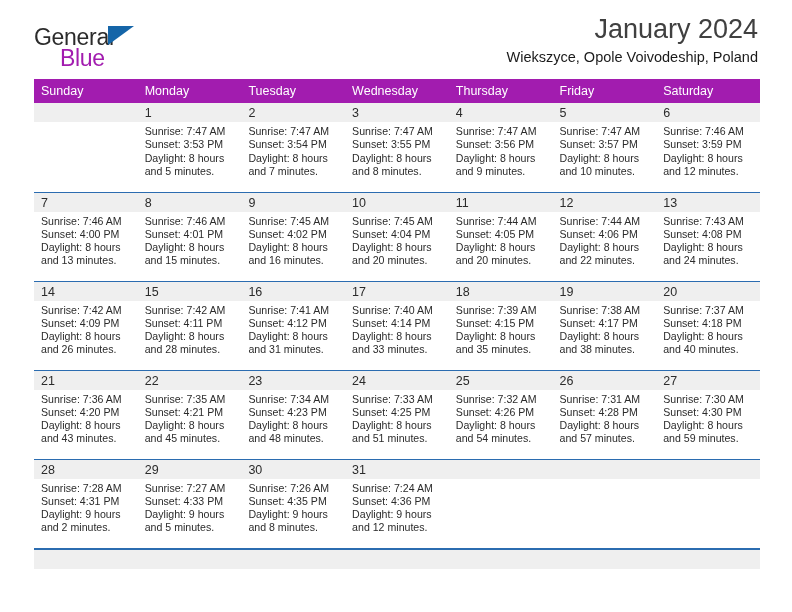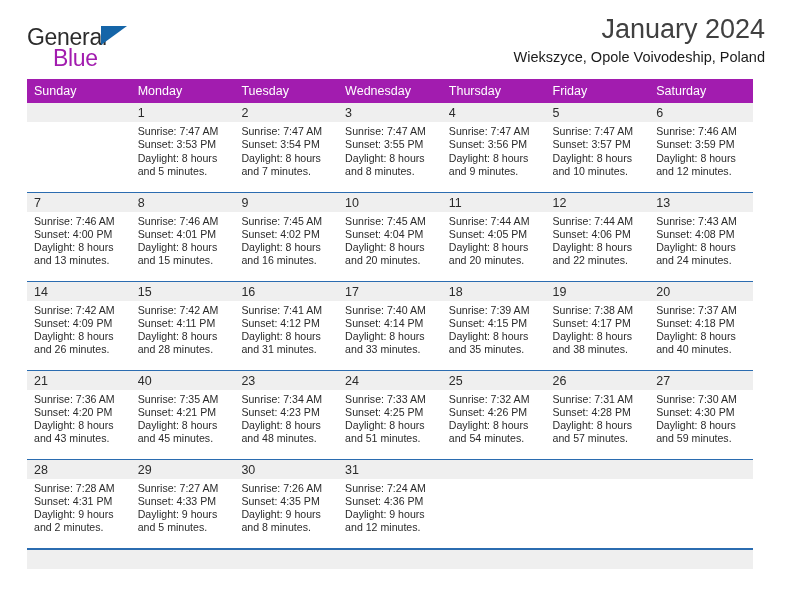--- a/index.html
+++ b/index.html
@@ -12,21 +12,21 @@
     background: #ffffff;
     font-family: "Liberation Sans", sans-serif;
     color: #000000;
     overflow: hidden;
   }
   .page {
     position: relative;
     width: 792px;
     height: 612px;
     box-sizing: border-box;
-    padding: 0 27px;
+    padding: 0 34px;
   }
 
   
   .header {
     position: relative;
     height: 79px;
     display: flex;
     align-items: flex-start;
     justify-content: space-between;
   }
@@ -432,21 +432,21 @@
               <div class="cell-details">
                 <div>Sunrise: 7:36 AM</div>
                 <div>Sunset: 4:20 PM</div>
                 <div>Daylight: 8 hours</div>
                 <div>and 43 minutes.</div>
               </div>
             </div>
           </td>
           <td>
             <div class="cell-inner">
-              <div class="daynum-band">40</div>
+              <div class="daynum-band">22</div>
               <div class="cell-details">
                 <div>Sunrise: 7:35 AM</div>
                 <div>Sunset: 4:21 PM</div>
                 <div>Daylight: 8 hours</div>
                 <div>and 45 minutes.</div>
               </div>
             </div>
           </td>
           <td>
             <div class="cell-inner">

